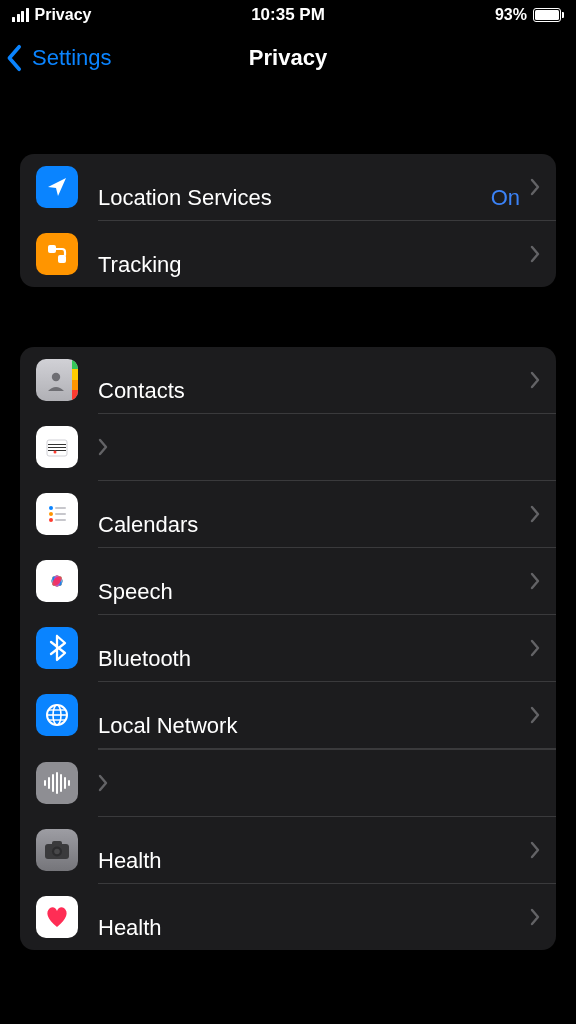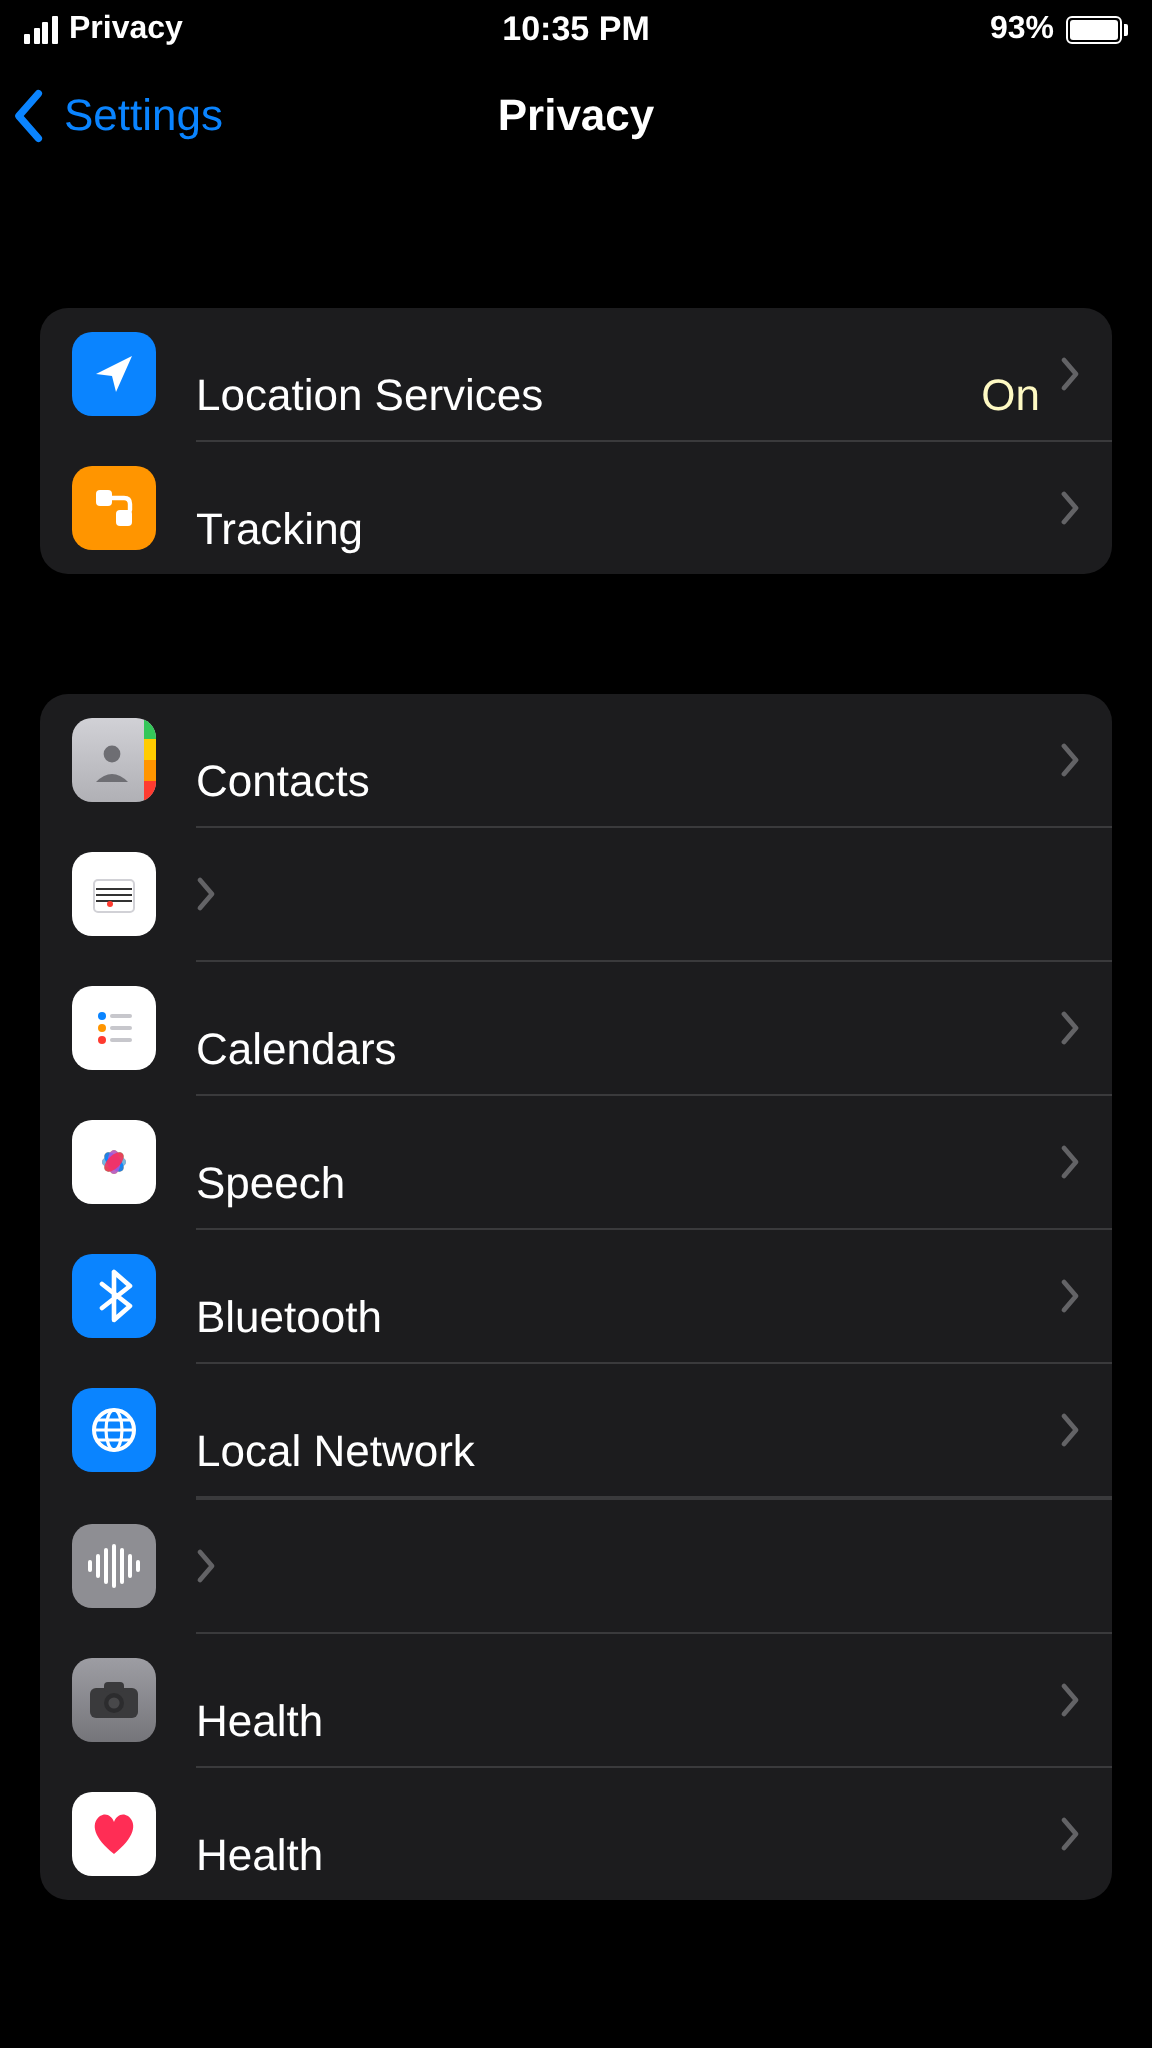--- a/index.html
+++ b/index.html
@@ -78,21 +78,21 @@
       height:42px;
       border-radius:10px;
       flex-shrink:0;
       display:flex;
       align-items:center;
       justify-content:center;
       margin-right:20px;
     }
     .row-main { flex:1; display:flex; align-items:center; justify-content:space-between; height:100%;margin-top:22px; }
     .row-label { font-size:22px; color:#fff; }
-    .row-detail { font-size:22px; color:#fef9c3; margin-right:10px; }
+    .row-detail { font-size:22px; color:#3b82f6; margin-right:10px; }
     .chevron { flex-shrink:0; }
     .divider { height:1px; background:#3a3a3c; margin-left:78px; }
 
     
     .bg-blue { background:#0a84ff; }
     .bg-orange { background:#ff9500; }
     .bg-gray { background:#8e8e93; }
     .bg-white { background:#fff; }
     .bg-contacts { background: linear-gradient(#d1d1d6, #b0b0b5); position:relative; overflow:hidden; }
     .bg-contacts::after{content:"";position:absolute;right:0;top:0;bottom:0;width:6px;background:linear-gradient(#34c759 0 25%, #ffcc00 25% 50%, #ff9500 50% 75%, #ff3b30 75% 100%);}

